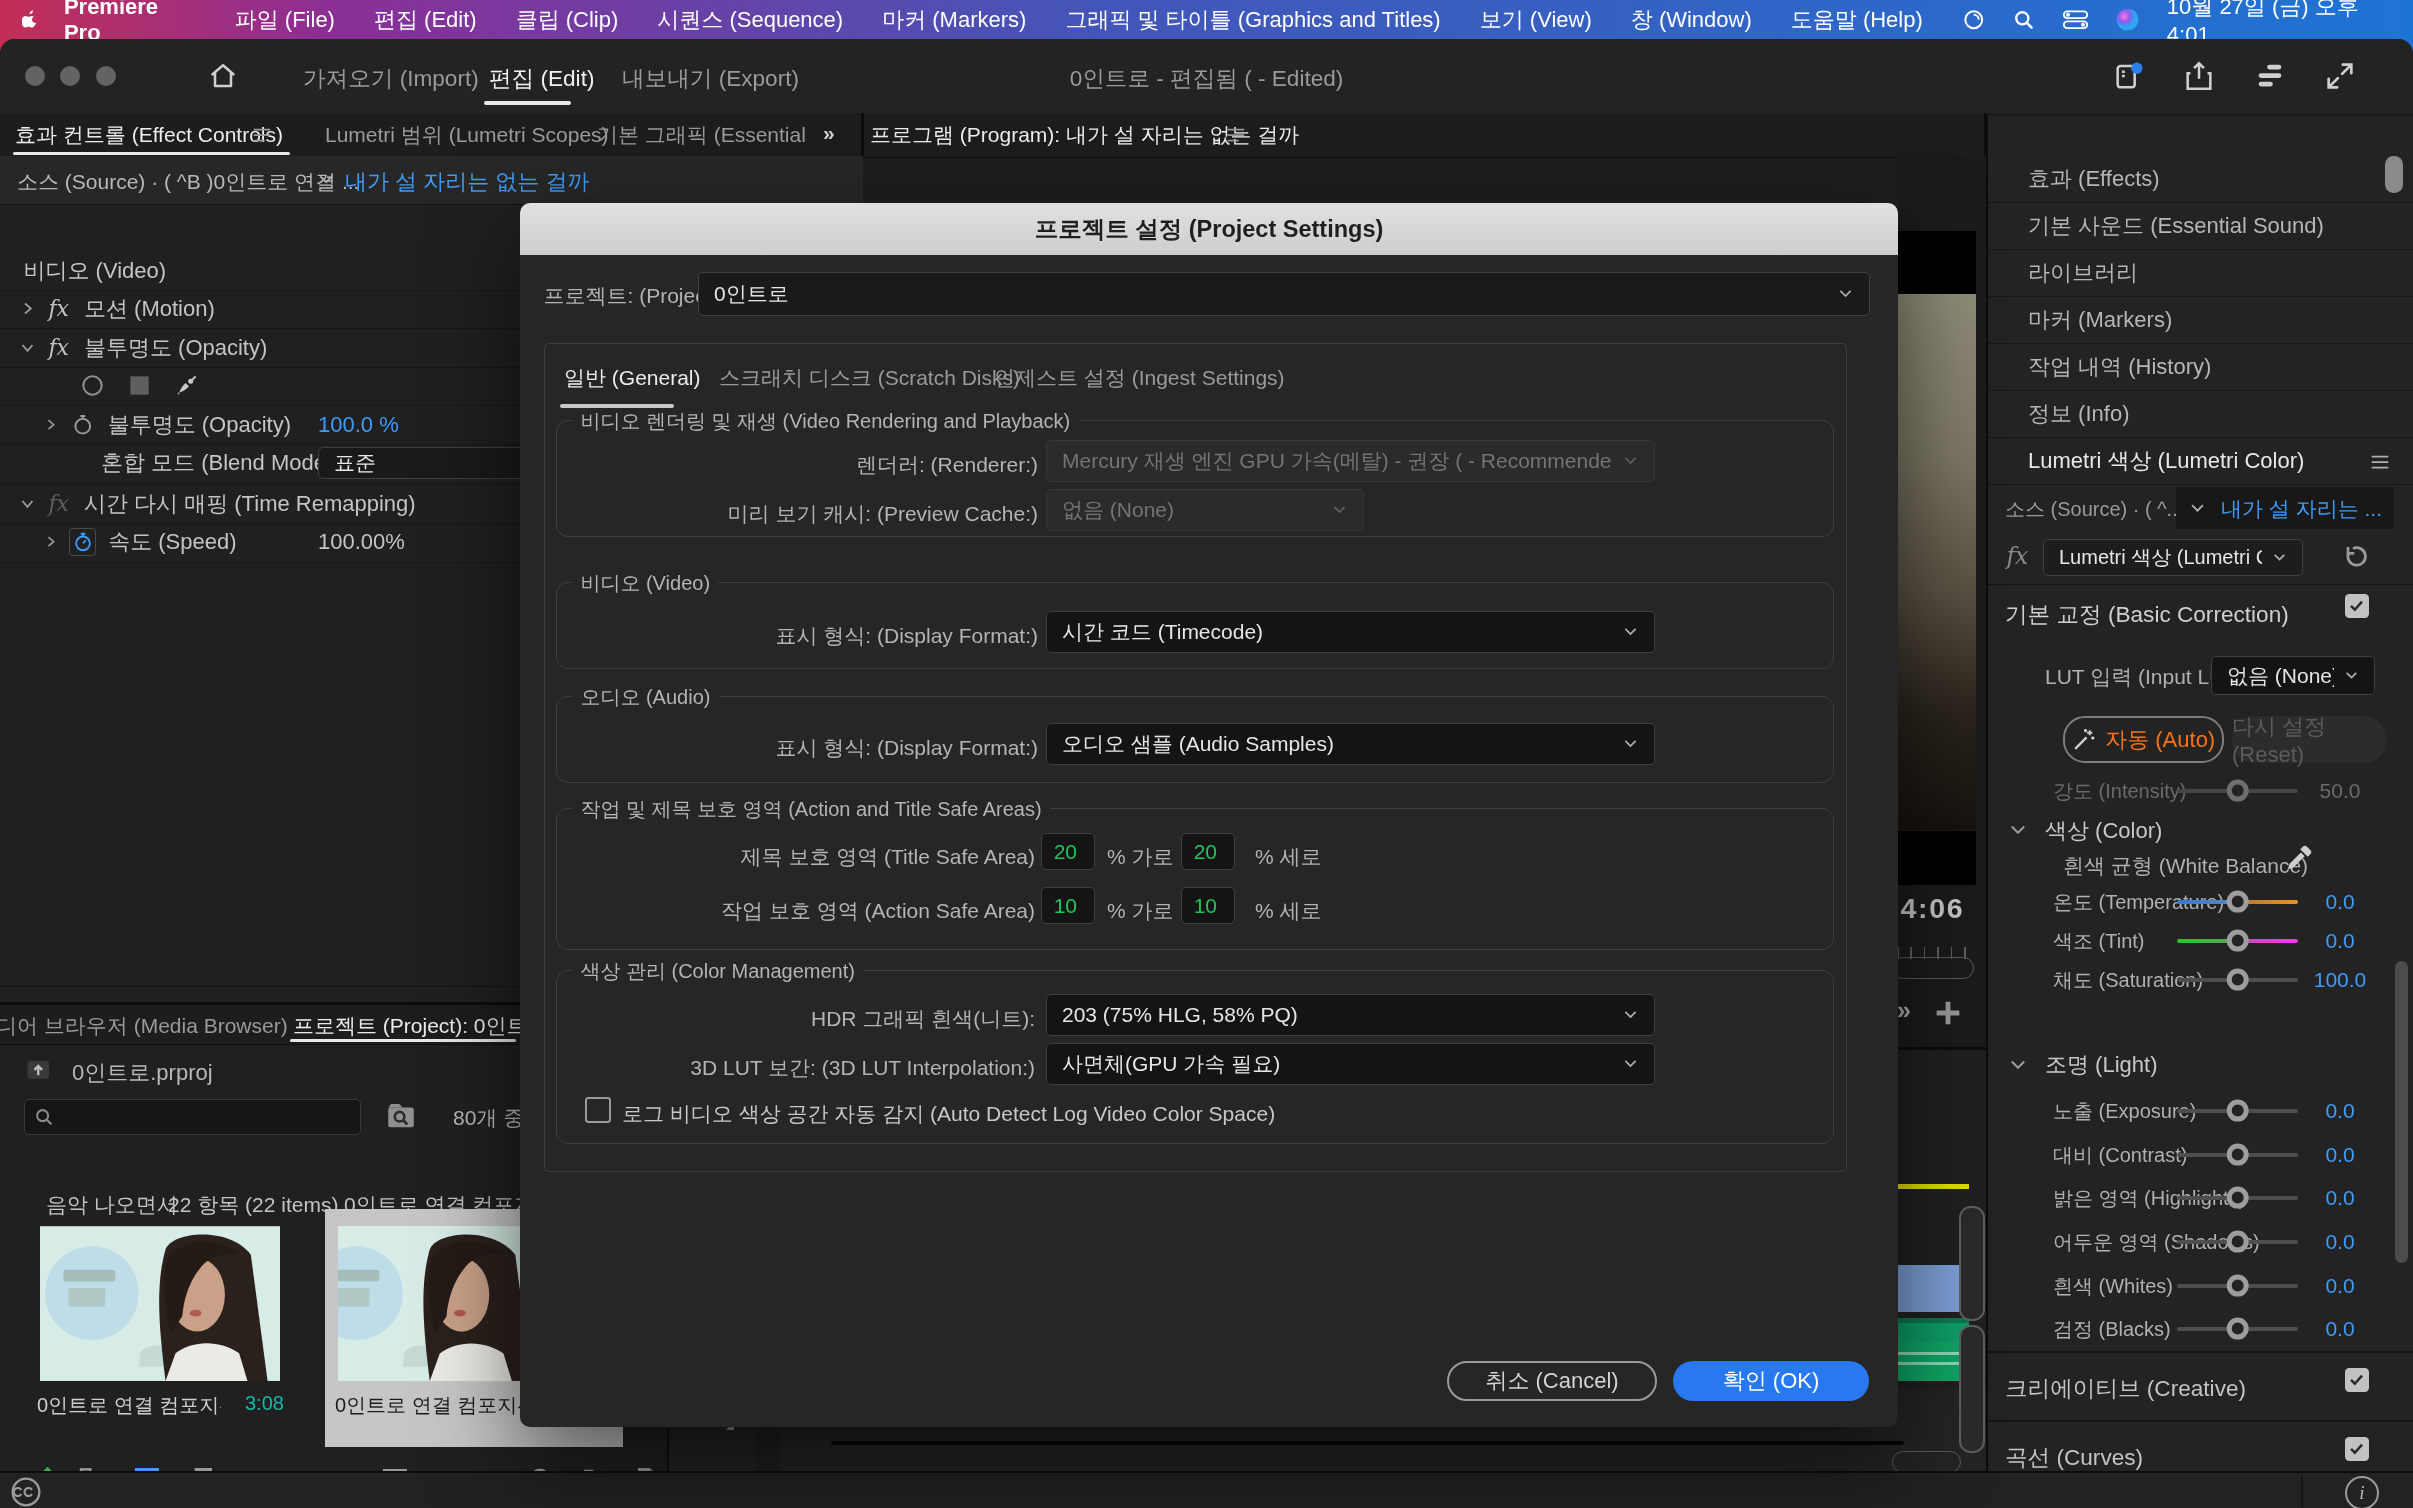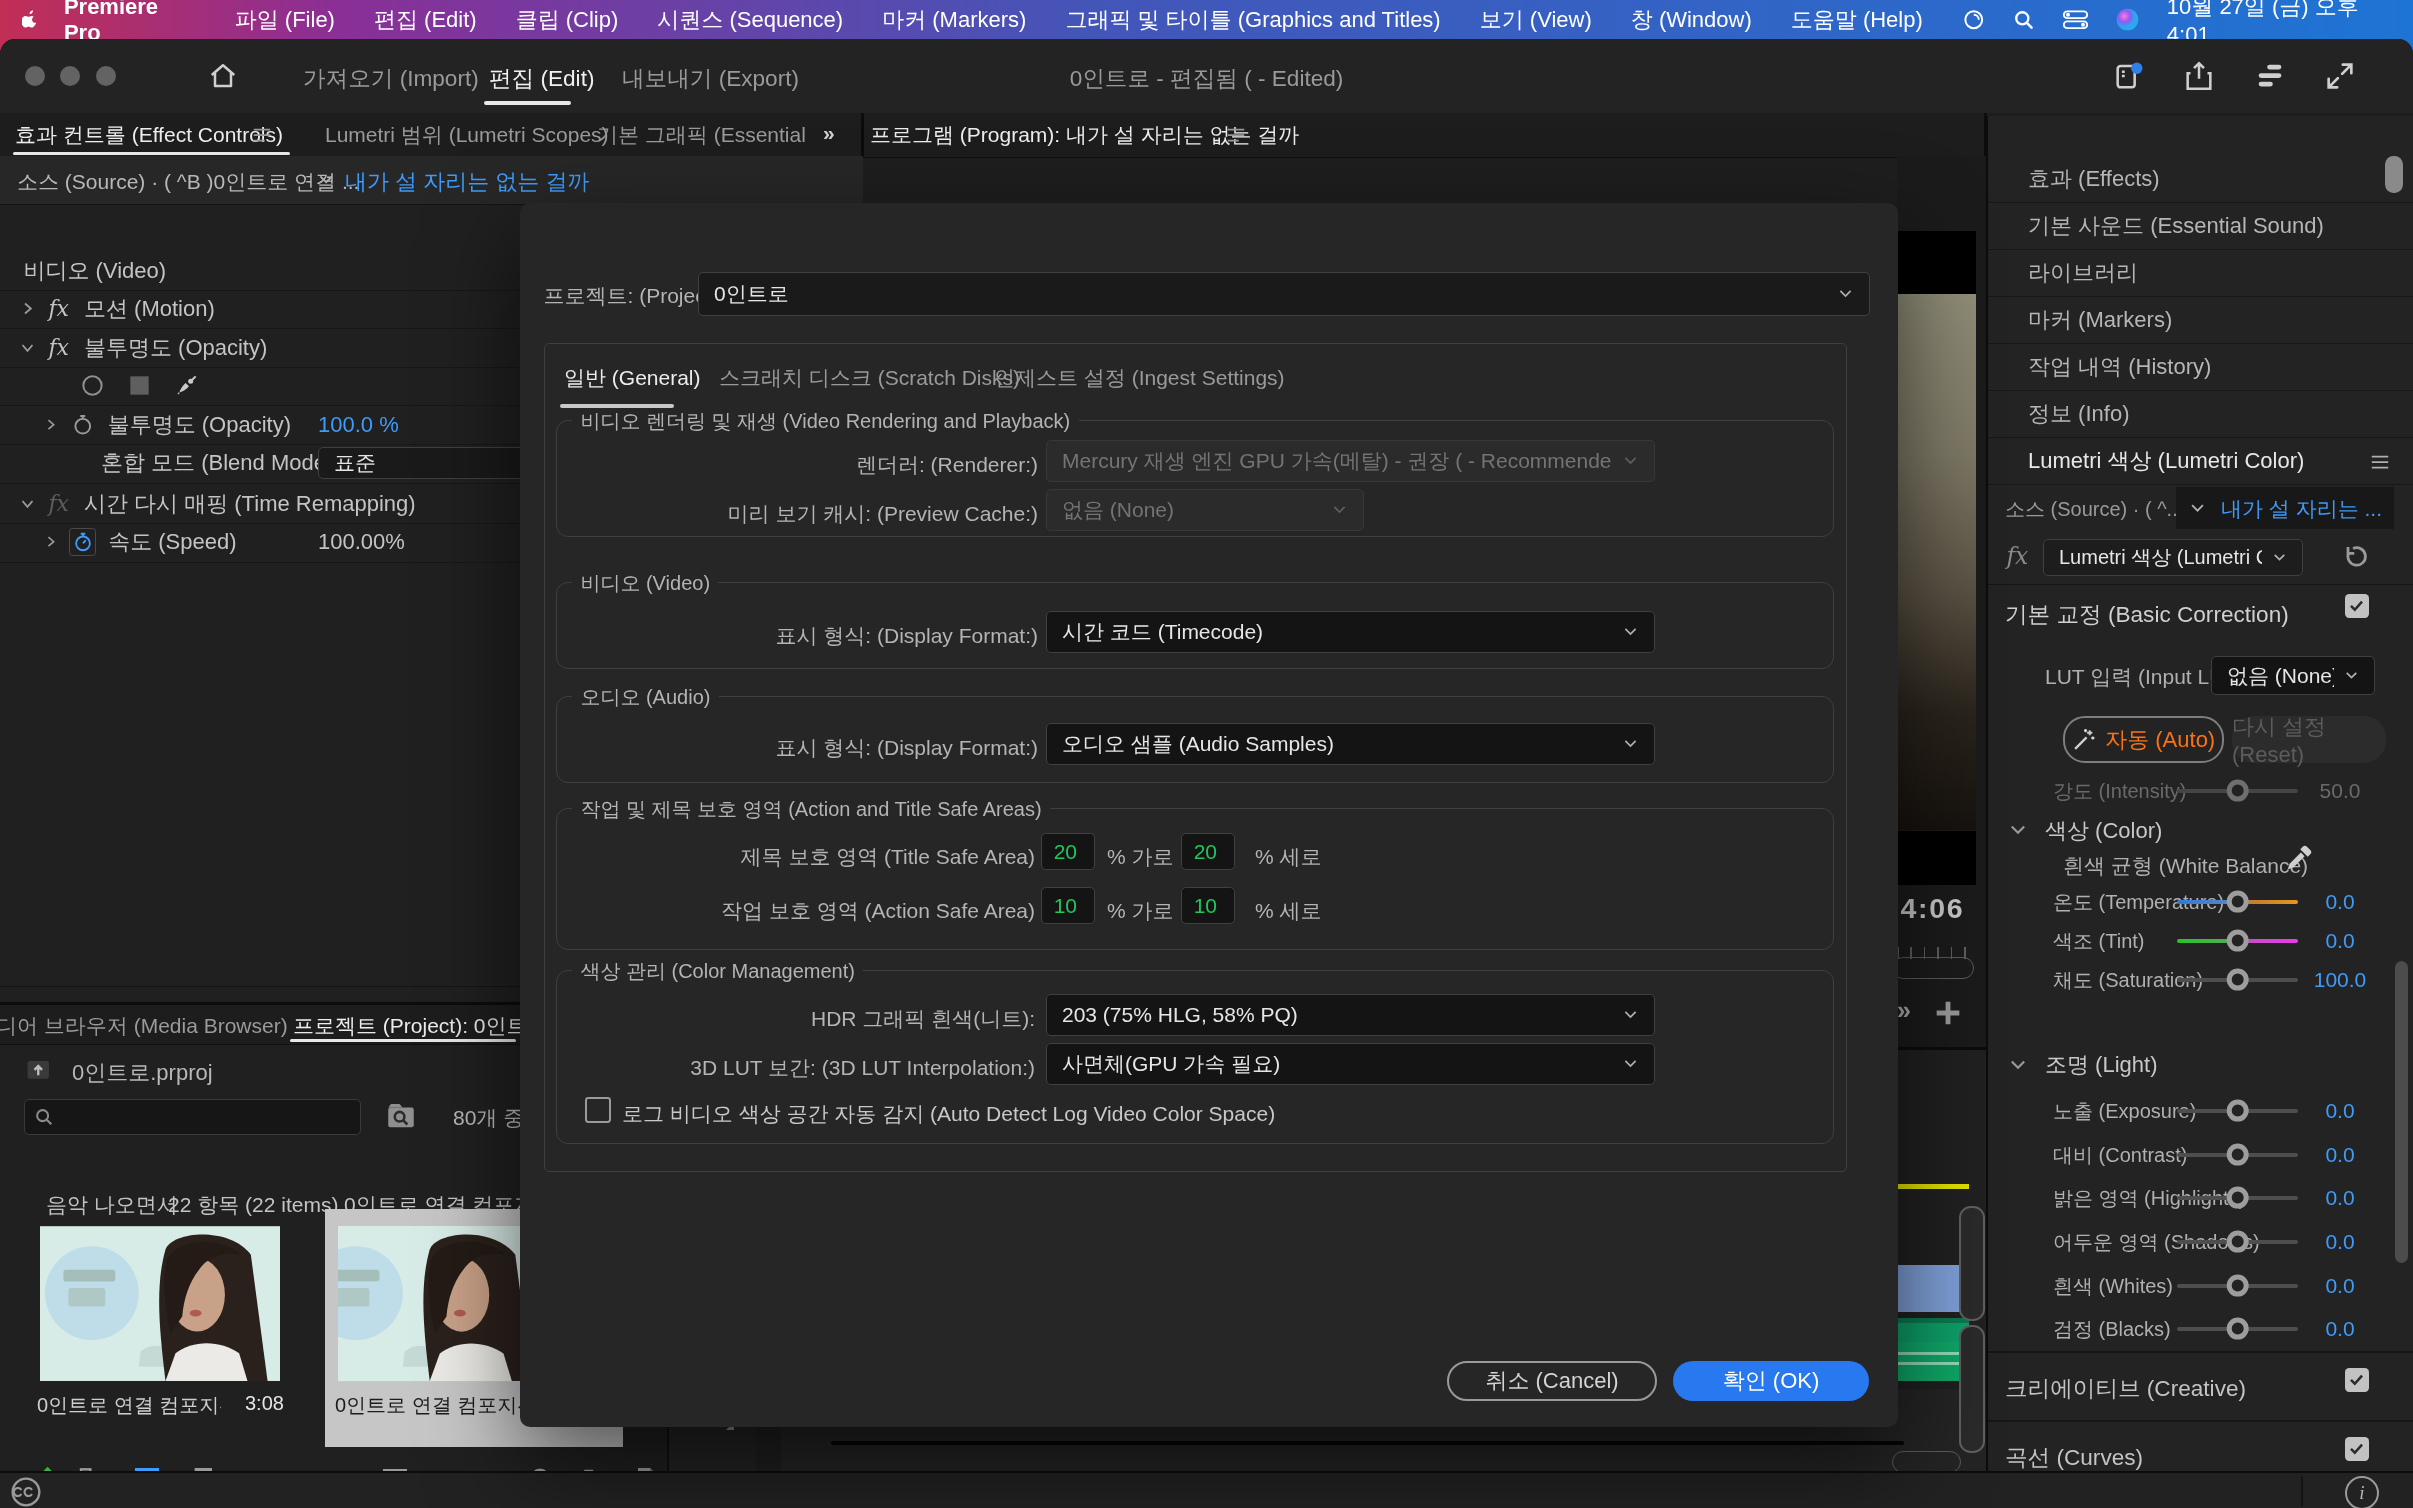--- a/index.html
+++ b/index.html
@@ -346,21 +346,21 @@
           </defs>
         </svg>
 
       <div class="abs" style="left:37px;top:216px;width:246px;height:213px">
         <div class="abs" style="left:3.4px;top:5px;width:240px;height:156px;overflow:hidden">
             <svg width="251" height="156" viewBox="0 0 300 186">
               <use href="#thumbgirl"></use>
             </svg>
           </div>
         <span class="abs" style="left:0;top:171px;width:184px;font-size:20px;color:#cfcfcf;white-space:nowrap;overflow:hidden">0인트로 연결 컴포지션 05 (...</span>
-        <span class="abs" style="left:208px;top:171px;font-size:20px;color:#e5e5e5">3:08</span>
+        <span class="abs" style="left:208px;top:171px;font-size:20px;color:#14b8a6">3:08</span>
       </div>
 
       <div class="abs" style="left:325px;top:204px;width:298px;height:238px;background:#c6c6c6">
         <div class="abs" style="left:13.4px;top:17px;width:251px;height:156px;overflow:hidden">
             <svg width="285" height="156" style="margin-left:-34px" viewBox="0 0 340 186">
               <use href="#thumbgirl"></use>
             </svg>
           </div>
         <span class="abs" style="left:10px;top:183px;width:277px;font-size:20px;color:#1c1c1c;white-space:nowrap;overflow:hidden">0인트로 연결 컴포지션 0</span>
       </div>
@@ -676,20 +676,23 @@
             <path d="M8.5 13.5a3 3 0 1 1 0-3M16.5 13.5a3 3 0 1 1 0-3" fill="none" stroke="#9a9a9a" stroke-width="1.6"></path>
           </svg>
       </span>
       <span class="abs" style="left:2301px;top:3.4px;width:1.7px;height:30px;background:#141414"></span>
       <span class="abs flex" style="left:2345px;top:3.4px;width:30px;height:30px;border:2.1px solid #9a9a9a;border-radius:50%;justify-content:center;color:#b8b8b8;font-size:19px;font-family:'Liberation Serif','DejaVu Serif',serif;font-style:italic">
           <span>i</span>
         </span>
     </div>
 
     <div class="dialog">
+      <div class="dlg-title">
+          <span>프로젝트 설정 (Project Settings)</span>
+        </div>
 
       <span class="dlabel" style="left:23.5px;top:79px;text-align:left">프로젝트: (Project:)</span>
       <div class="dd" style="left:178px;top:69px;width:1172px;height:44px;background:#1a1a1a">
         <span class="val">0인트로</span>
         <span class="chev">
             <svg width="17" height="11.7" viewBox="0 0 22 16">
               <path d="M4 4l7 7 7-7" fill="none" stroke="#b0b0b0" stroke-width="2.4"></path>
             </svg>
           </span>
       </div>

